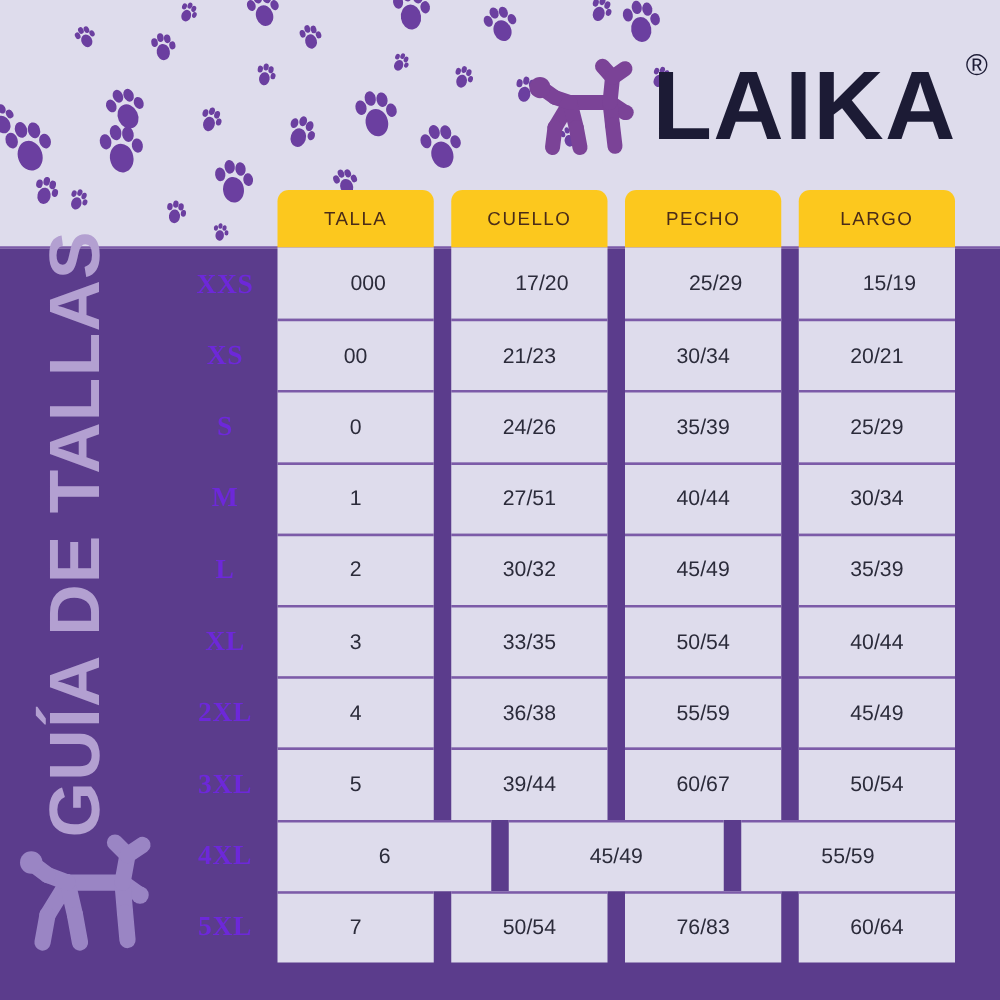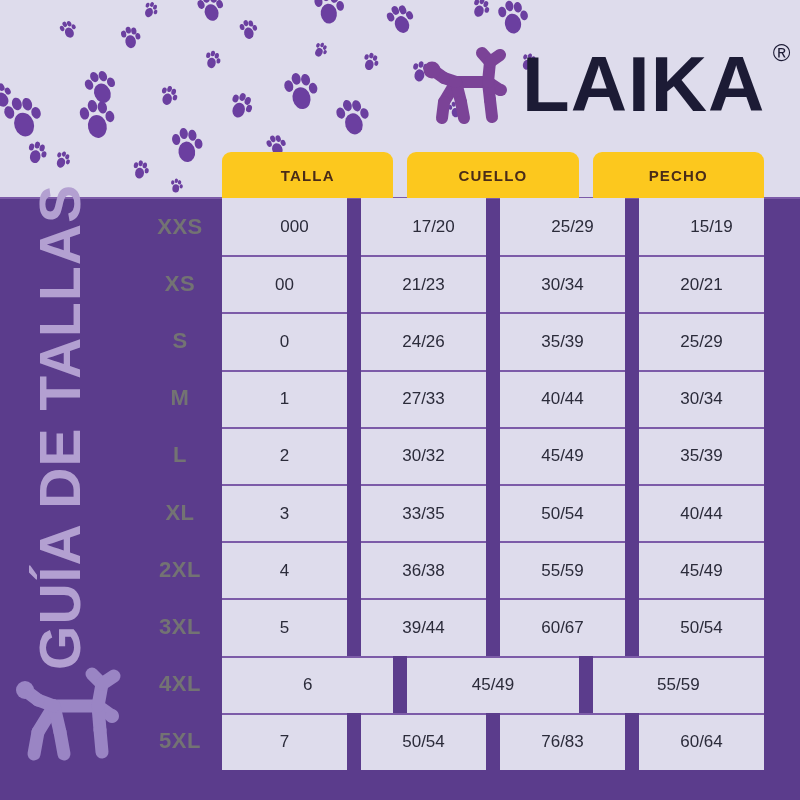--- a/index.html
+++ b/index.html
@@ -114,21 +114,21 @@
   }
   .hcell {
     flex: 1;
     background: #FCC81E;
     border-radius: 9px 9px 0 0;
     display: flex;
     align-items: center;
     justify-content: center;
     color: #4A2C18;
     font-size: 15px;
-    font-weight: bold;
+    font-weight: normal;
     letter-spacing: 1.2px;
     font-family: "Liberation Sans", sans-serif;
   }
   .body-rows {
     position: relative;
   }
   .drow {
     display: flex;
     gap: 14px;
     height: 57.2px;
@@ -151,25 +151,25 @@
     position: absolute;
     left: 138px;
     top: 198px;
     width: 84px;
   }
   .size-label {
     height: 57.2px;
     display: flex;
     align-items: center;
     justify-content: center;
-    color: #737373;
+    color: #6d28d9;
     font-size: 22px;
     font-weight: bold;
     letter-spacing: 0.5px;
-    font-family: Liberation Sans, sans-serif;
+    font-family: Liberation Serif, serif;
   }
 </style>
 </head>
 <body>
 
 <div class="canvas">
 
   <div class="topband">
     <svg class="paws" viewBox="0 0 800 199" xmlns="http://www.w3.org/2000/svg">
       <defs>
@@ -277,20 +277,21 @@
       <div class="size-label">3XL</div>
       <div class="size-label">4XL</div>
       <div class="size-label">5XL</div>
     </div>
 
   <div class="table-wrap">
     <div class="header-row" id="header-row">
         <div class="hcell">TALLA</div>
         <div class="hcell">CUELLO</div>
         <div class="hcell">PECHO</div>
+        <div class="hcell">LARGO</div>
       </div>
     <div class="body-rows" id="body-rows">
         <div class="drow">
           <div class="dcell">000</div>
           <div class="dcell">17/20</div>
           <div class="dcell">25/29</div>
           <div class="dcell">15/19</div>
         </div>
         <div class="drow">
           <div class="dcell">00</div>
@@ -299,21 +300,21 @@
           <div class="dcell">20/21</div>
         </div>
         <div class="drow">
           <div class="dcell">0</div>
           <div class="dcell">24/26</div>
           <div class="dcell">35/39</div>
           <div class="dcell">25/29</div>
         </div>
         <div class="drow">
           <div class="dcell">1</div>
-          <div class="dcell">27/33</div>
+          <div class="dcell">27/51</div>
           <div class="dcell">40/44</div>
           <div class="dcell">30/34</div>
         </div>
         <div class="drow">
           <div class="dcell">2</div>
           <div class="dcell">30/32</div>
           <div class="dcell">45/49</div>
           <div class="dcell">35/39</div>
         </div>
         <div class="drow">

